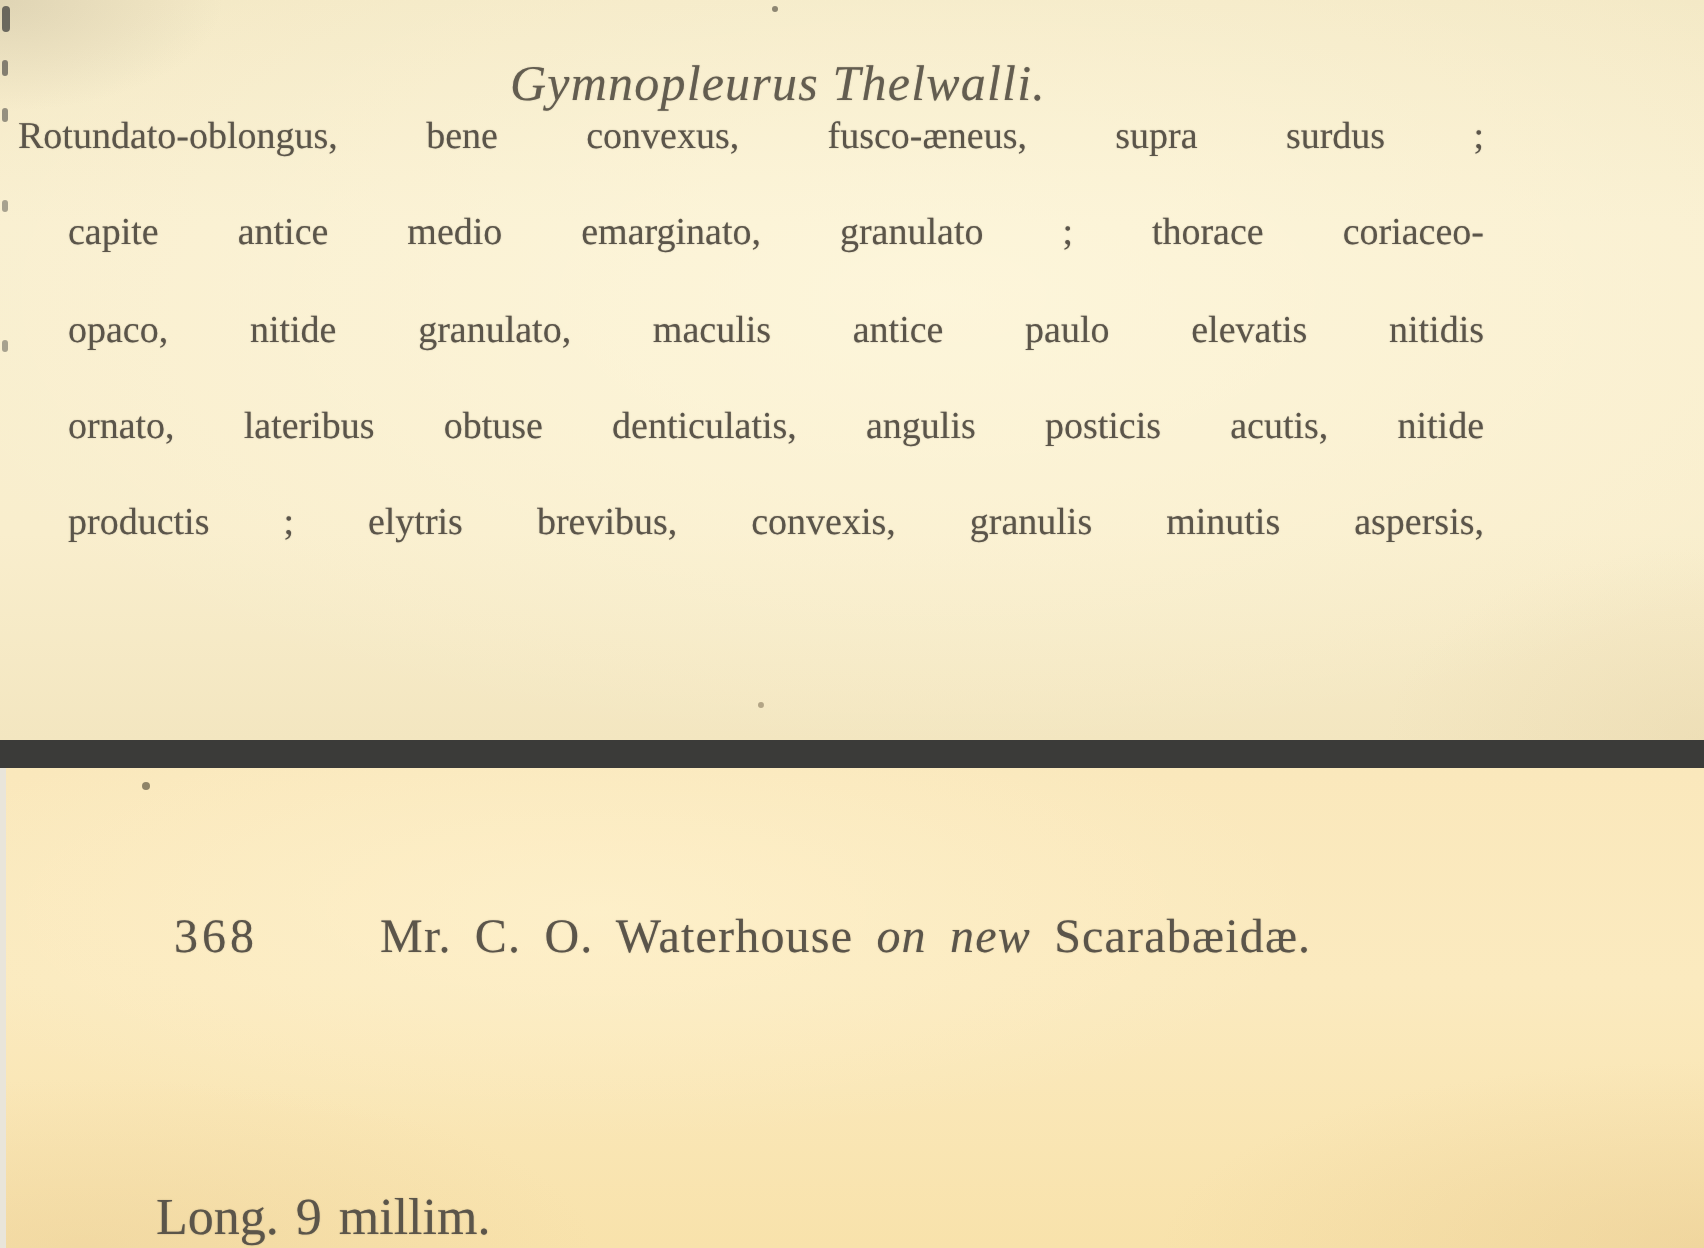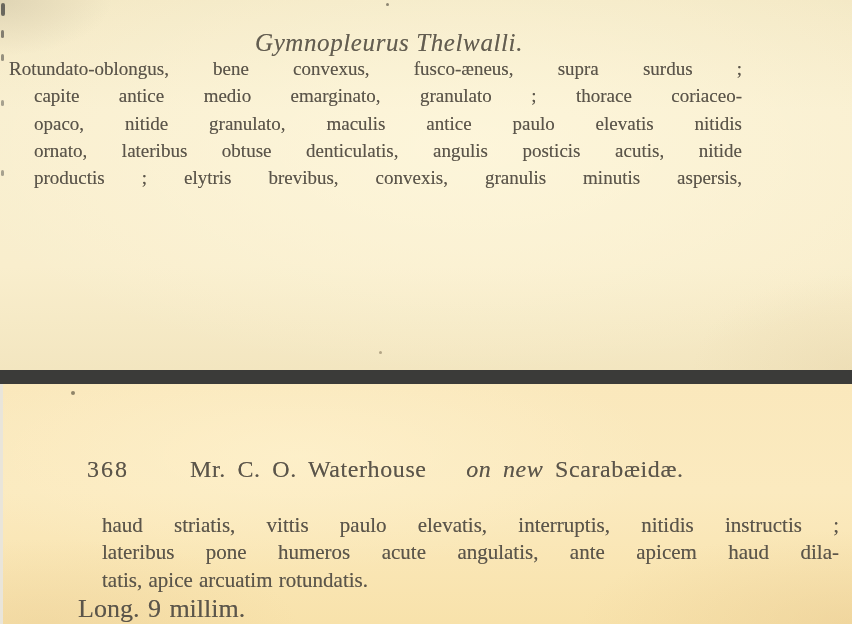--- a/index.html
+++ b/index.html
@@ -51,31 +51,31 @@
   .para-top {
     position:absolute; top:55px; left:9px; width:733px;
     font-size:19px; line-height:27.3px;
   }
   .para-bottom {
     position:absolute; top:512px; left:102px; width:737px;
     font-size:21px; line-height:27.3px;
   }
   .jline { text-align:justify; text-align-last:justify; word-spacing:1px; }
   .lline { text-align:left; word-spacing:1px; }
-  .indent { padding-left:25px; }
+  .indent { padding-left:25px;margin-top:21px; }
 
   .page-number {
     position:absolute; top:456px; left:87px;
     font-size:24px; letter-spacing:2px;text-align:right;
   }
   .running-header {
     position:absolute; top:456px; left:190px;
     font-size:24px; letter-spacing:0.6px; word-spacing:5px; white-space:nowrap;
   }
-  .running-header .it { font-style:italic;margin-left:28px; }
+  .running-header .it { font-style:italic; }
 
   .long-line {
     position:absolute; top:594px; left:78px;
     font-size:26px; word-spacing:2px;
   }
 
   
   .artifact { position:absolute; background:#55534d; border-radius:2px; }
   .m1 { left:1px; top:3px;   width:4px; height:13px; opacity:.85; }
   .m2 { left:1px; top:30px;  width:3px; height:8px;  opacity:.70; }
@@ -117,21 +117,16 @@
   <section class="frag-bottom"></section>
   <div class="edge-strip-left"></div>
   <div class="speck s3"></div>
 
   <div class="page-number ink">368</div>
 
   <div class="running-header ink">
     <span>Mr. C. O. Waterhouse </span><span class="it">on new</span><span> Scarabæidæ.</span>
   </div>
 
-  <div class="para-bottom ink">
-    <div class="jline">haud striatis, vittis paulo elevatis, interruptis, nitidis instructis ;</div>
-    <div class="jline">lateribus pone humeros acute angulatis, ante apicem haud dila-</div>
-    <div class="lline">tatis, apice arcuatim rotundatis.</div>
-  </div>
 
   <div class="long-line ink">Long. 9 millim.</div>
 
 </div>
 
 </body></html>

